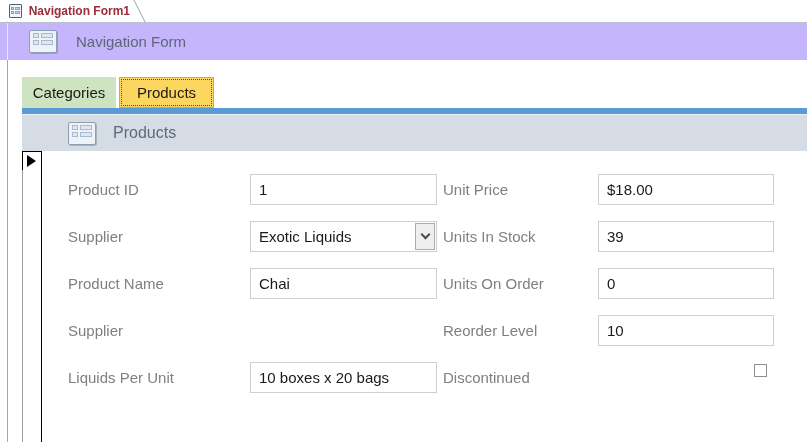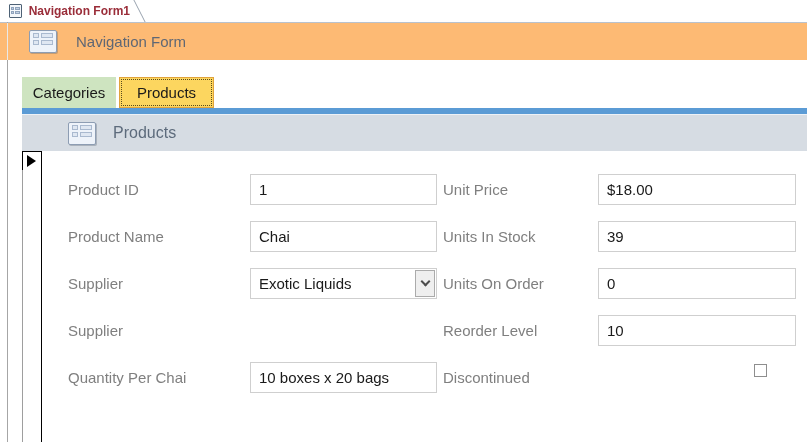--- a/index.html
+++ b/index.html
@@ -20,21 +20,21 @@
 
   
   .mini-form-icon { width:16px; height:14px; border:1px solid #4d6175; background:#f4f7fb; border-radius:1px; padding:1px; }
   .mini-form-icon .mbar { height:3px; background:#b55c73; border-radius:1px; margin-bottom:1px; }
   .mini-form-icon .mrow { height:3px; display:flex; gap:1px; margin-top:1px; }
   .mini-form-icon .mrow i { display:block; background:#c3d1e2; border:1px solid #8fa3bd; }
   .mini-form-icon .mrow i.sm { width:3px; }
   .mini-form-icon .mrow i.lg { flex:1; }
 
   
-  .nav-header { position:absolute; left:0; top:22px; width:807px; height:38px; background:#fdba74; border-top:1px solid #b9c2cd; display:flex; align-items:center; }
+  .nav-header { position:absolute; left:0; top:22px; width:807px; height:38px; background:#c4b5fd; border-top:1px solid #b9c2cd; display:flex; align-items:center; }
   .nav-header-title { font-size:15px; color:#5f6774; margin-left:19px; }
   .nav-header .form-icon { margin-left:29px; }
 
   
   .form-icon { width:28px; height:23px; background:#eef3fa; border:1px solid #8d9db3; border-radius:2px; box-shadow:1px 1px 0 rgba(90,100,115,0.35); }
   .form-icon .bar { height:5px; background:linear-gradient(#e9a8bb,#c05e79); border-bottom:1px solid #9a3b55; border-radius:1px 1px 0 0; }
   .form-icon .row { margin:2px 3px 0; height:5px; display:flex; gap:2px; }
   .form-icon .row i { display:block; background:#dfe7f2; border:1px solid #a9b9cf; }
   .form-icon .row i.sm { width:6px; }
   .form-icon .row i.lg { flex:1; }
@@ -69,21 +69,21 @@
   .fields-col.col-left  { left:26px;  width:380px; }
   .fields-col.col-right { left:401px; width:340px; }
 
   .field-row { position:relative; height:47px; }
   .field-label { position:absolute; left:0; top:0; height:31px; display:flex; align-items:center; font-size:15px; color:#7f7f7f; white-space:nowrap; }
   .field-control { position:absolute; top:0; }
   .col-left  .field-control { left:182px; }
   .col-right .field-control { left:155px; }
 
   .textbox { width:187px; height:31px; border:1px solid #cfcfcf; background:#fff; display:flex; align-items:center; padding-left:8px; font-size:15px; color:#1a1a1a; position:relative; }
-  .col-right .textbox { width:198px; }
+  .col-right .textbox { width:176px; }
 
   .combo-button { position:absolute; right:1px; top:1px; bottom:1px; width:20px; background:#efefef; border:1px solid #ababab; display:flex; align-items:center; justify-content:center; }
   .chevron { width:7px; height:7px; border-right:2px solid #4d4d4d; border-bottom:2px solid #4d4d4d; transform:rotate(45deg); margin-top:-4px; }
 
   .checkbox { position:absolute; top:2px; width:13px; height:13px; border:1px solid #8e8e8e; background:#fff; }
   .col-right .checkbox { left:156px; }
 </style>
 </head>
 <body>
 
@@ -153,38 +153,38 @@
 
 <div class="detail">
   <div class="fields-col col-left">
       <div class="field-row">
         <div class="field-label">Product ID</div>
         <div class="field-control">
           <div class="textbox">1</div>
         </div>
       </div>
       <div class="field-row">
-        <div class="field-label">Product Name</div>
-        <div class="field-control">
-          <div class="textbox">Chai</div>
-        </div>
-      </div>
-      <div class="field-row">
         <div class="field-label">Supplier</div>
         <div class="field-control">
           <div class="textbox">Exotic Liquids<span class="combo-button">
               <span class="chevron"></span>
             </span></div>
         </div>
       </div>
       <div class="field-row">
+        <div class="field-label">Product Name</div>
+        <div class="field-control">
+          <div class="textbox">Chai</div>
+        </div>
+      </div>
+      <div class="field-row">
         <div class="field-label">Supplier</div>
       </div>
       <div class="field-row">
-        <div class="field-label">Quantity Per Chai</div>
+        <div class="field-label">Liquids Per Unit</div>
         <div class="field-control">
           <div class="textbox">10 boxes x 20 bags</div>
         </div>
       </div>
     </div>
   <div class="fields-col col-right">
       <div class="field-row">
         <div class="field-label">Unit Price</div>
         <div class="field-control">
           <div class="textbox">$18.00</div>

